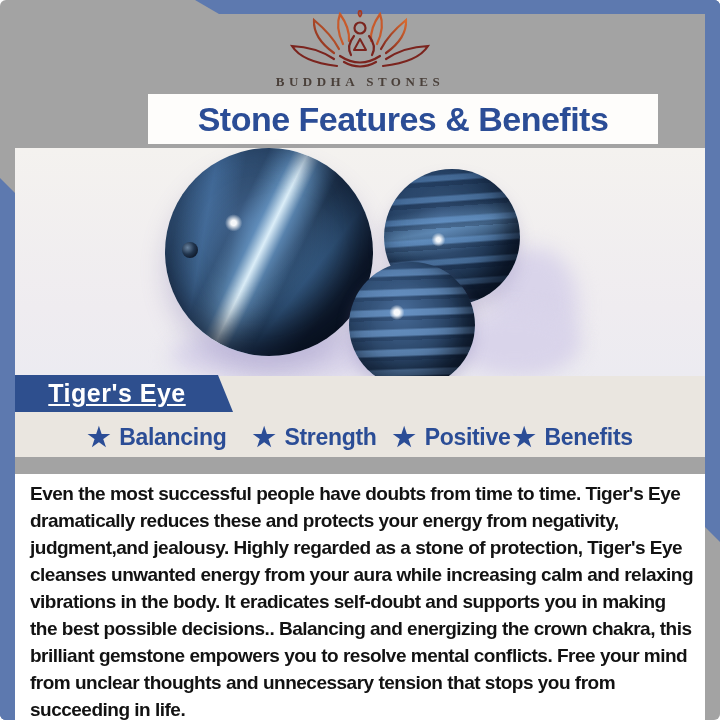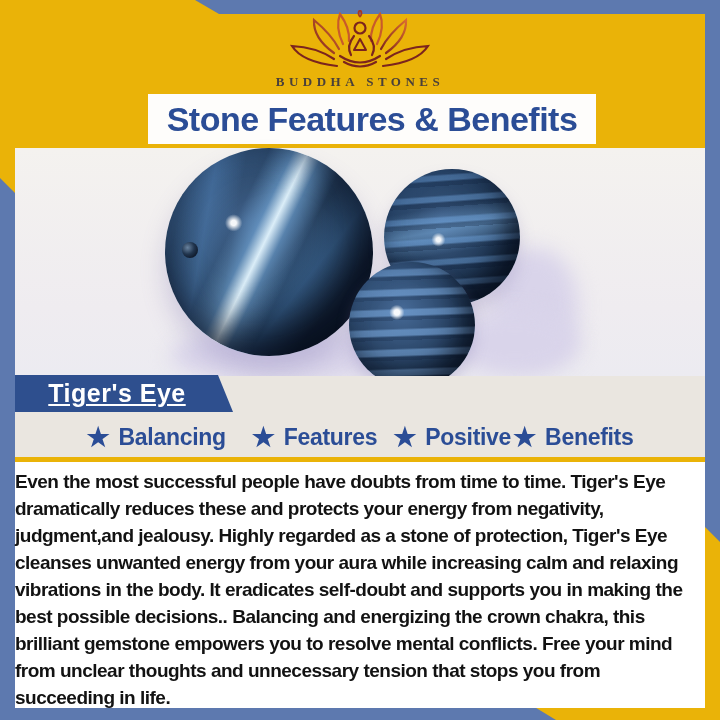--- a/index.html
+++ b/index.html
@@ -1,19 +1,20 @@
 <!DOCTYPE html>
 <html><head>
 <meta charset="utf-8">
 <style>
   html,body{margin:0;padding:0;}
   .page{
     position:relative;width:720px;height:720px;overflow:hidden;
-    background:#eab308;
+    background:#a3a3a3;
     font-family:"Liberation Sans", sans-serif;
+    border-radius:6px;
   }
   
   .ribbon-top-right{
     position:absolute;left:0;top:0;width:720px;height:14px;background:#5d79af;
     clip-path:polygon(195px 0,720px 0,720px 14px,219px 14px);
   }
   .frame-right{
     position:absolute;left:705px;top:0;width:15px;height:542px;background:#5d79af;
     clip-path:polygon(0 0,15px 0,15px 542px,0 527px);
   }
@@ -27,21 +28,21 @@
   }
   
   .brand{position:absolute;left:0;top:10px;width:720px;text-align:center;}
   .brand svg{display:block;margin:0 auto;}
   .brand-name{
     margin-top:2px;font-family:"Liberation Serif", serif;font-size:13px;
     letter-spacing:4.5px;color:#4a403a;font-weight:600;
   }
   
   .title-banner{
-    position:absolute;left:148px;top:94px;width:448px;height:50px;background:#fefdfb;
+    position:absolute;left:148px;top:94px;width:510px;height:50px;background:#fefdfb;
     display:flex;align-items:center;justify-content:center;
   }
   .title-banner .title{
     color:#2b4d96;font-weight:bold;font-size:34px;letter-spacing:-0.5px;white-space:nowrap;
   }
   
   .photo{
     position:absolute;left:15px;top:148px;width:690px;height:228px;
     background:linear-gradient(180deg,#f4f2ef 0%,#efecf0 70%,#ecebf1 100%);
   }
@@ -96,22 +97,22 @@
     display:flex;align-items:center;justify-content:center;
     color:#2b4d96;font-weight:bold;font-size:23px;letter-spacing:-0.3px;
   }
   .benefit-group{display:flex;align-items:center;}
   .benefit-group .star{font-size:26px;margin-right:9px;}
   .gap-lg{margin-left:26px;}
   .gap-md{margin-left:16px;}
   .gap-none{margin-left:2px;}
   
   .description-panel{
-    position:absolute;left:15px;top:462px;width:690px;height:246px;background:#ffffff;
-    box-sizing:border-box;padding:6px 8px 0 0;
+    position:absolute;left:15px;top:474px;width:690px;height:246px;background:#ffffff;
+    box-sizing:border-box;padding:6px 8px 0 15px;
   }
   .description-text{
     color:#121212;font-weight:bold;font-size:19px;line-height:27px;letter-spacing:-0.5px;
   }
 </style>
 </head>
 <body>
 
 <div class="page">
 
@@ -167,21 +168,21 @@
   <div class="stone-banner">
     <span class="stone-name">Tiger's Eye</span>
   </div>
   <div class="benefits-row">
     <span class="benefit-group">
       <span class="star">★</span>
       <span>Balancing</span>
     </span>
     <span class="benefit-group gap-lg">
       <span class="star">★</span>
-      <span>Features</span>
+      <span>Strength</span>
     </span>
     <span class="benefit-group gap-md">
       <span class="star">★</span>
       <span>Positive</span>
     </span>
     <span class="benefit-group gap-none">
       <span class="star">★</span>
       <span>Benefits</span>
     </span>
   </div>

